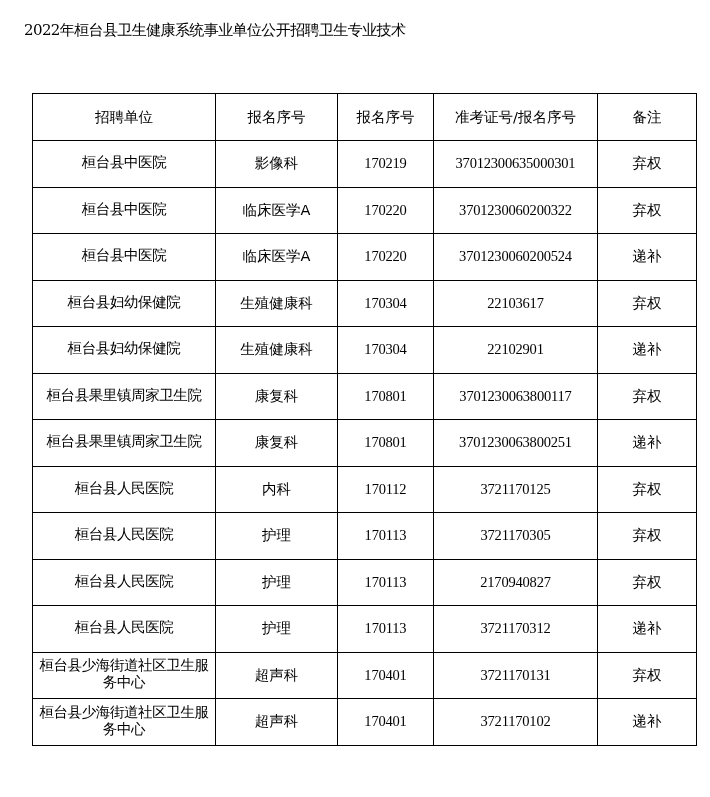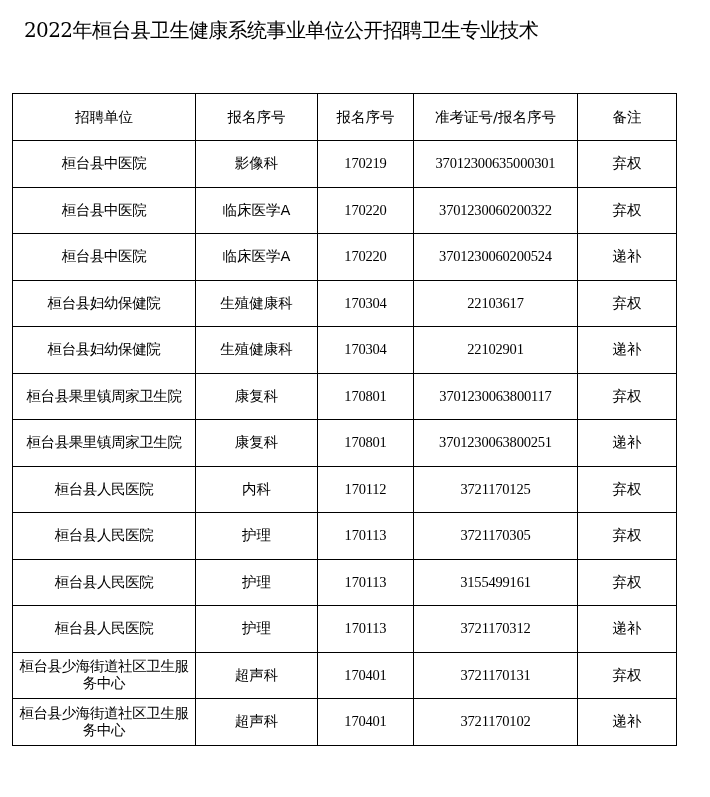--- a/index.html
+++ b/index.html
@@ -14,29 +14,29 @@
       overflow: hidden;
       font-family: "DejaVu Sans", "Liberation Sans", sans-serif;
       color: #000000;
     }
     .title {
       position: absolute;
       left: 24px;
       top: 14px;
       width: 670px;
       font-family: "DejaVu Serif", "Liberation Serif", serif;
-      font-size: 20px;
+      font-size: 15px;
       line-height: 32px;
       letter-spacing: -0.6px;
       white-space: nowrap;
     }
     .title div { height: 32px; }
     table.roster {
       position: absolute;
-      left: 12px;
+      left: 32px;
       top: 93px;
       border-collapse: collapse;
       table-layout: fixed;
       width: 664px;
     }
     table.roster th,
     table.roster td {
       border: 1.5px solid #000000;
       text-align: center;
       vertical-align: middle;
@@ -46,21 +46,21 @@
       line-height: 17px;
       overflow: hidden;
     }
     table.roster thead th { height: 46px; }
     table.roster tbody td { height: 45.5px; }
     td.num {
       font-family: Liberation Serif, serif;
       font-size: 14px;
       letter-spacing: -0.2px;
     }
-    td.unit { letter-spacing: -0.4px; }
+    td.unit { letter-spacing: -0.4px; font-family: Liberation Mono, monospace; }
     col.c1 { width: 183px; }
     col.c2 { width: 122px; }
     col.c3 { width: 96px; }
     col.c4 { width: 164px; }
     col.c5 { width: 99px; }
   </style>
 </head>
 <body>
 
 <div class="title">
@@ -145,21 +145,21 @@
       <td class="unit">桓台县人民医院</td>
       <td>护理</td>
       <td class="num">170113</td>
       <td class="num">3721170305</td>
       <td>弃权</td>
     </tr>
     <tr>
       <td class="unit">桓台县人民医院</td>
       <td>护理</td>
       <td class="num">170113</td>
-      <td class="num">3155499161</td>
+      <td class="num">2170940827</td>
       <td>弃权</td>
     </tr>
     <tr>
       <td class="unit">桓台县人民医院</td>
       <td>护理</td>
       <td class="num">170113</td>
       <td class="num">3721170312</td>
       <td>递补</td>
     </tr>
     <tr>

